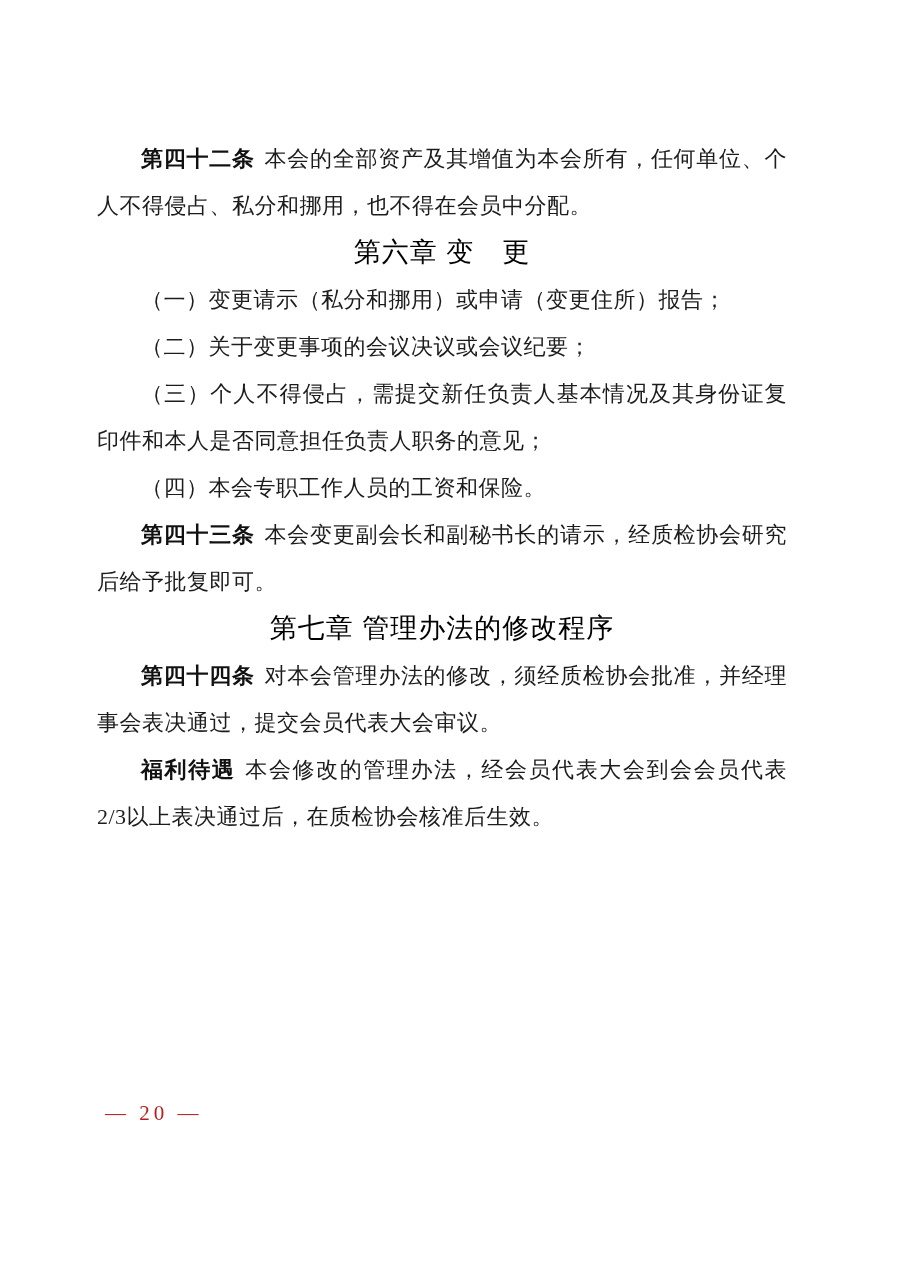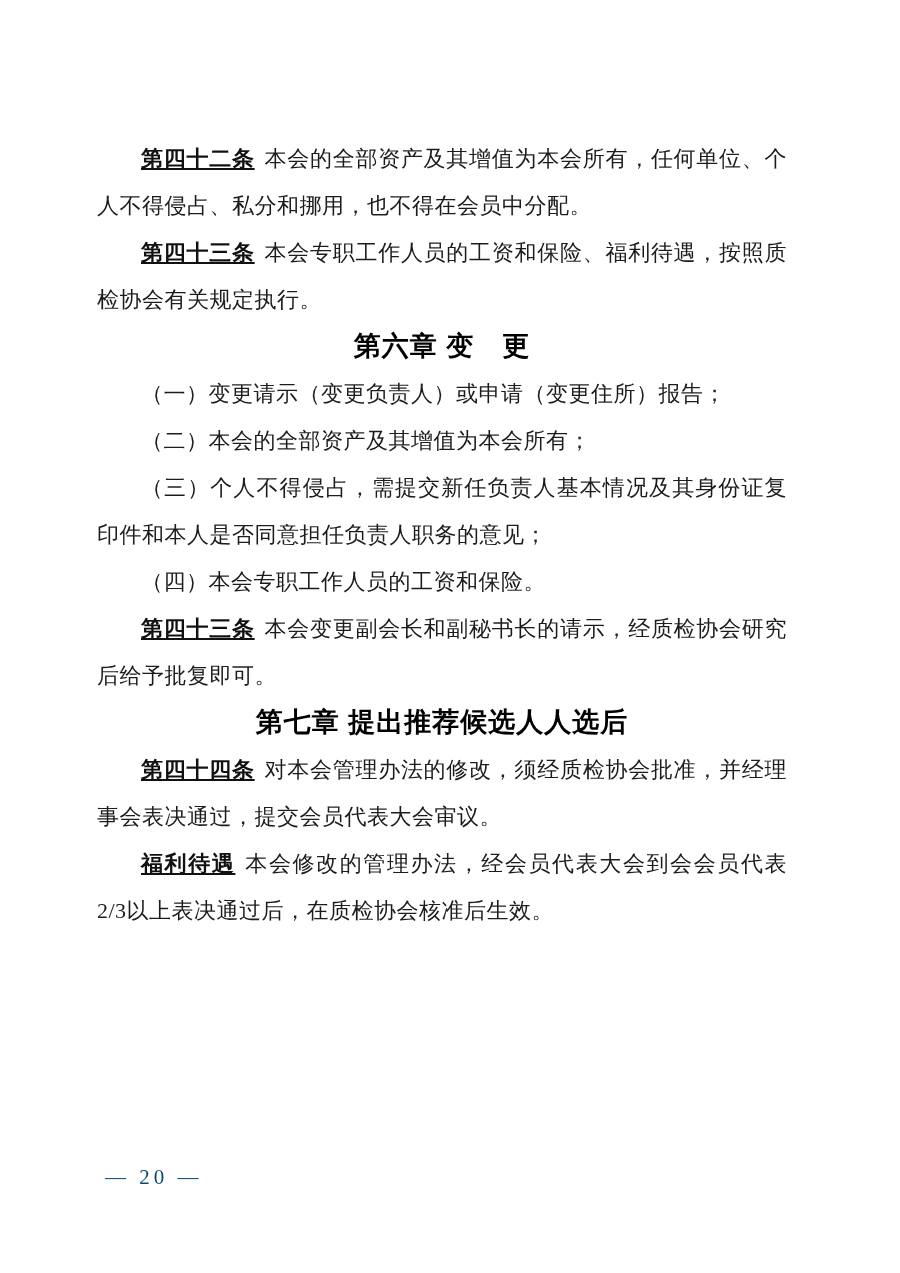--- a/index.html
+++ b/index.html
@@ -29,82 +29,78 @@
     line-height: 47px;
     text-align: justify;
     text-justify: inter-ideograph;
     text-indent: 2em;
     letter-spacing: 0.5px;
   }
   .para .lead {
     font-weight: bold;
     margin-right: 0.45em;
     color: #111111;
-    text-decoration: underline;
   }
   .chapter {
     margin: 0;
     font-family: "Liberation Sans", "DejaVu Sans", sans-serif;
-    font-weight: bold;
+    font-weight: normal;
     font-size: 27px;
     line-height: 47px;
     text-align: center;
     color: #000000;
     letter-spacing: 1px;
   }
   .footer {
     position: absolute;
     left: 105px;
-    top: 1164px;
+    top: 1100px;
     font-size: 21px;
     line-height: 26px;
     letter-spacing: 4px;
-    color: #0c4a6e;
+    color: #b91c1c;
     font-family: "Liberation Serif", "DejaVu Serif", serif;
   }
 </style>
 </head>
 <body>
 
 <div class="page">
   <div class="content">
 
     <p class="para">
       <span class="lead">第四十二条</span><span>本会的全部资产及其增值为本会所有，任何单位、个人不得侵占、私分和挪用，也不得在会员中分配。</span>
     </p>
 
-    <p class="para">
-      <span class="lead">第四十三条</span><span>本会专职工作人员的工资和保险、福利待遇，按照质检协会有关规定执行。</span>
-    </p>
 
     <h2 class="chapter">第六章 变　更</h2>
 
 
     <p class="para">
-      <span>（一）变更请示（变更负责人）或申请（变更住所）报告；</span>
+      <span>（一）变更请示（私分和挪用）或申请（变更住所）报告；</span>
     </p>
 
     <p class="para">
-      <span>（二）本会的全部资产及其增值为本会所有；</span>
+      <span>（二）关于变更事项的会议决议或会议纪要；</span>
     </p>
 
     <p class="para">
       <span>（三）个人不得侵占，需提交新任负责人基本情况及其身份证复印件和本人是否同意担任负责人职务的意见；</span>
     </p>
 
     <p class="para">
       <span>（四）本会专职工作人员的工资和保险。</span>
     </p>
 
     <p class="para">
       <span class="lead">第四十三条</span><span>本会变更副会长和副秘书长的请示，经质检协会研究后给予批复即可。</span>
     </p>
 
 
-    <h2 class="chapter">第七章 提出推荐候选人人选后</h2>
+    <h2 class="chapter">第七章 管理办法的修改程序</h2>
 
     <p class="para">
       <span class="lead">第四十四条</span><span>对本会管理办法的修改，须经质检协会批准，并经理事会表决通过，提交会员代表大会审议。</span>
     </p>
 
     <p class="para">
       <span class="lead">福利待遇</span><span>本会修改的管理办法，经会员代表大会到会会员代表2/3以上表决通过后，在质检协会核准后生效。</span>
     </p>
 
   </div>

